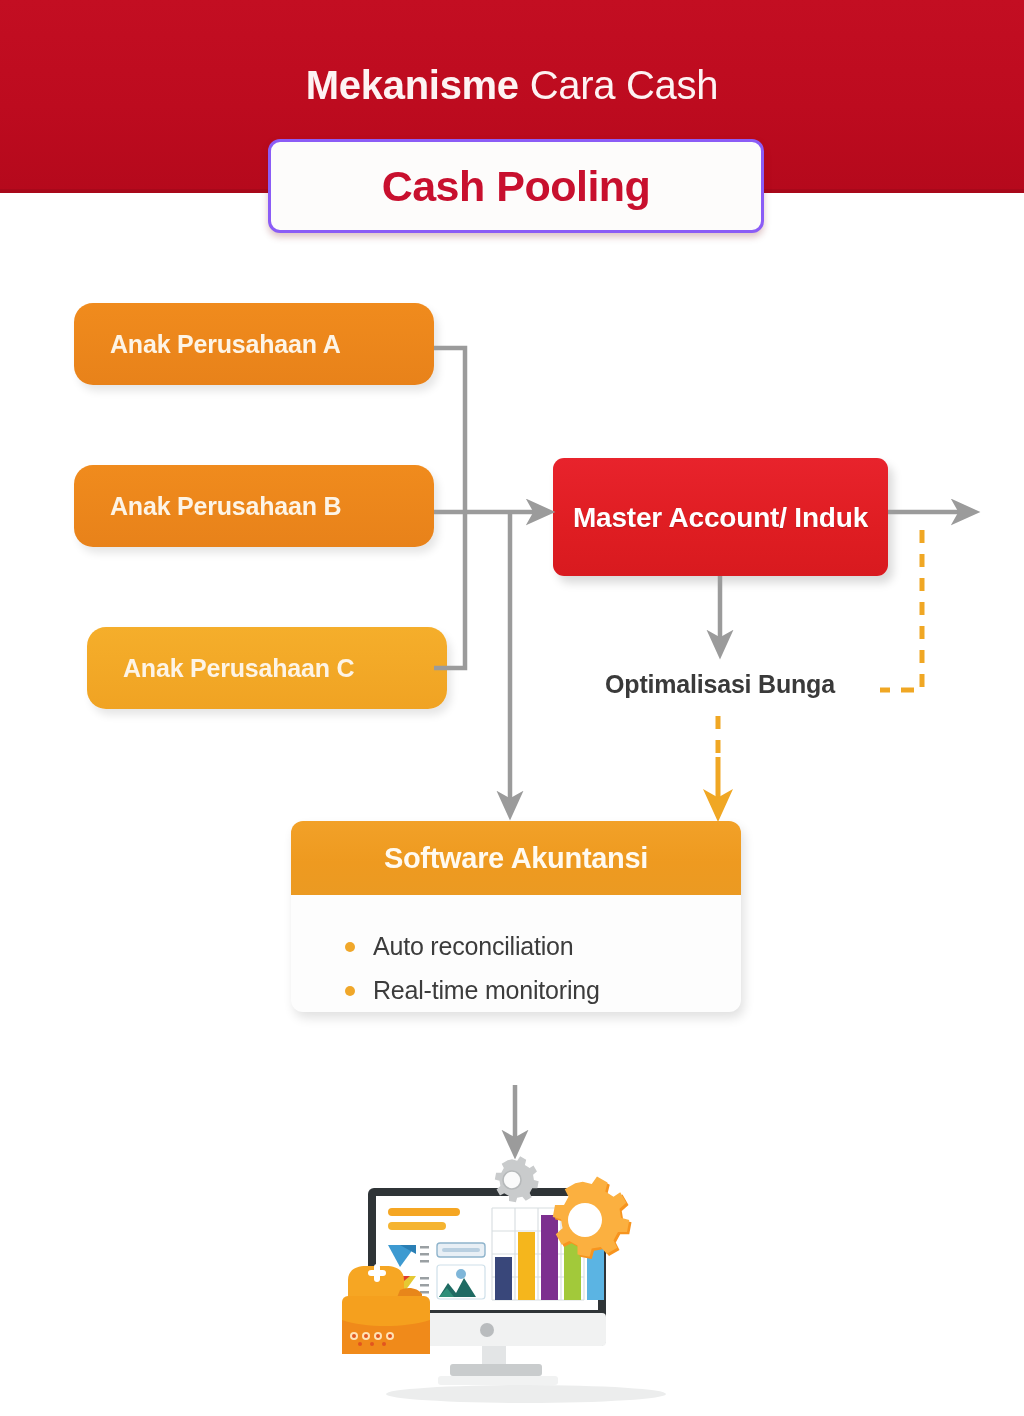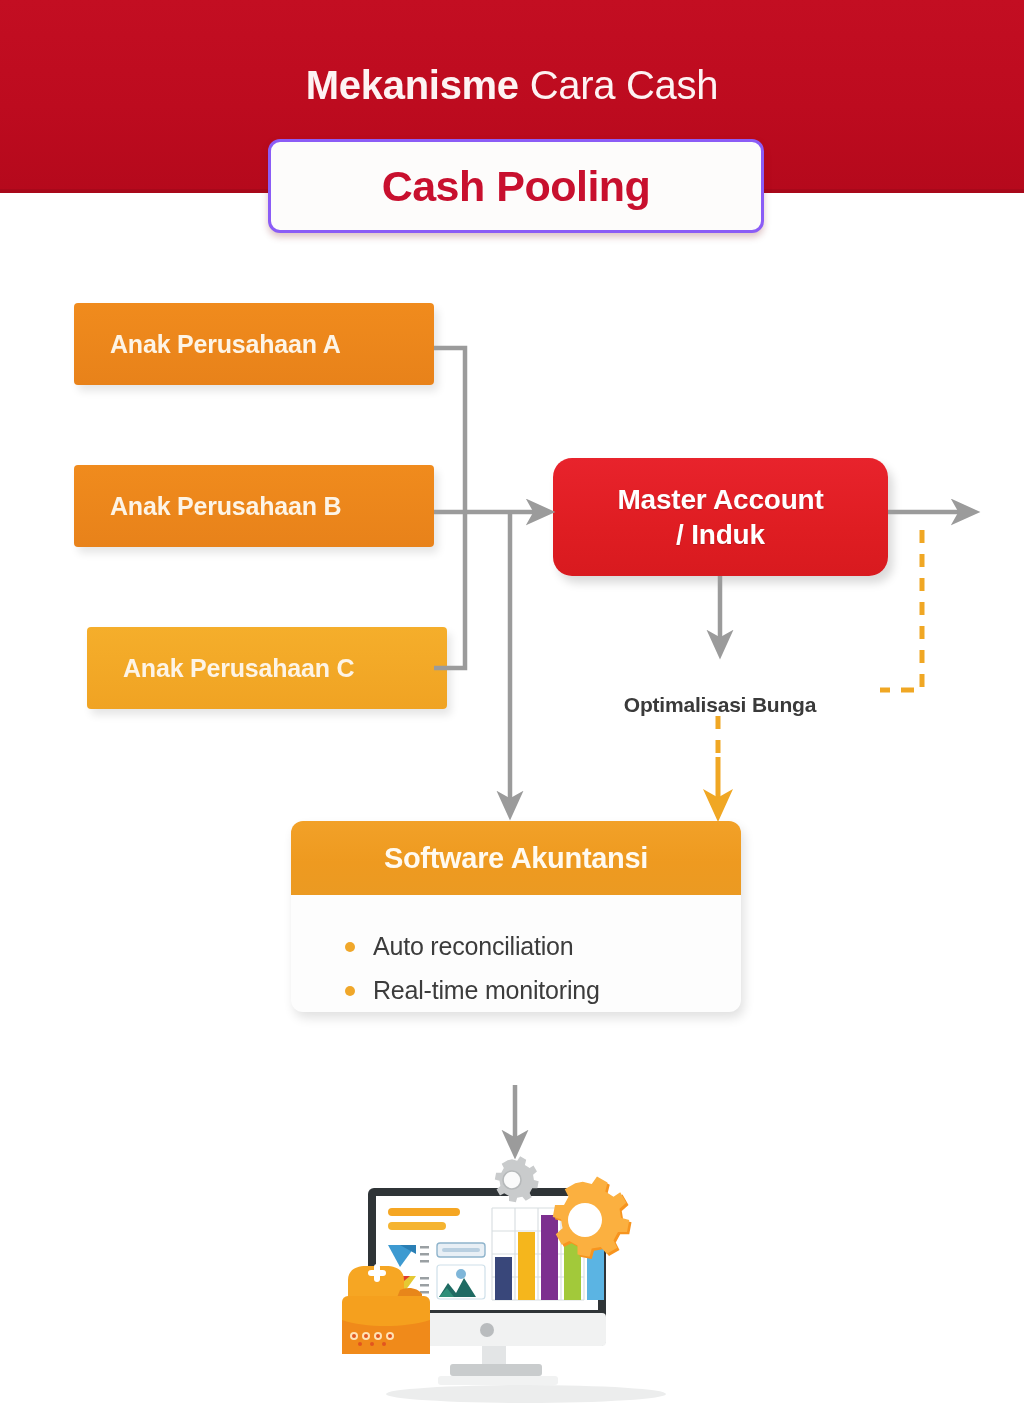--- a/index.html
+++ b/index.html
@@ -41,52 +41,51 @@
     box-shadow:0 4px 7px rgba(120,10,20,.25);
     display:flex;align-items:center;justify-content:center;
   }
   .title-card .tc-text{
     font-size:43px;font-weight:bold;color:#c8102e;letter-spacing:-0.5px;
   }
 
   
   .sub-box{
     position:absolute;left:74px;width:360px;height:82px;
-    border-radius:4px;
+    border-radius:19px;
     display:flex;align-items:center;
     box-shadow:4px 6px 9px rgba(0,0,0,.10);
   }
   .sub-box .sb-label{
     color:#fdf4e6;font-size:25px;font-weight:bold;
     padding-left:36px;letter-spacing:-0.2px;white-space:nowrap;
   }
   #sub-a{top:303px;background:linear-gradient(180deg,#f08b1d 0%,#e8821a 100%);}
   #sub-b{top:465px;background:linear-gradient(180deg,#f08b1d 0%,#e8821a 100%);}
   #sub-c{top:627px;background:linear-gradient(180deg,#f5ae2b 0%,#f0a323 100%);margin-left:13px;}
 
   
   .master-box{
     position:absolute;left:553px;top:458px;width:335px;height:118px;
-    border-radius:19px;
+    border-radius:11px;
     background:linear-gradient(180deg,#e8232c 0%,#df1d22 60%,#d81a1f 100%);
     box-shadow:5px 7px 10px rgba(0,0,0,.15);
-    display:flex;flex-direction:column;align-items:center;justify-content:center;
+    display:flex;flex-direction:row;align-items:center;justify-content:center;
   }
   .master-box .m-line{
     color:#ffffff;font-size:28px;font-weight:bold;line-height:35px;letter-spacing:-0.2px;
     text-shadow:0 1px 1px rgba(0,0,0,.18);
   }
 
   
   .opt-label{
     position:absolute;left:560px;top:670px;width:320px;
     text-align:center;
-    font-size:21px;font-weight:bold;color:#3a3a3a;letter-spacing:-0.2px;
+    font-size:25px;font-weight:bold;color:#3a3a3a;letter-spacing:-0.2px;
     white-space:nowrap;
-    margin-top:23px;
   }
 
   
   .soft-card{
     position:absolute;left:291px;top:821px;width:450px;height:191px;
     border-radius:12px;
     background:#fdfdfd;
     box-shadow:3px 6px 11px rgba(0,0,0,.12);
     overflow:hidden;
   }

